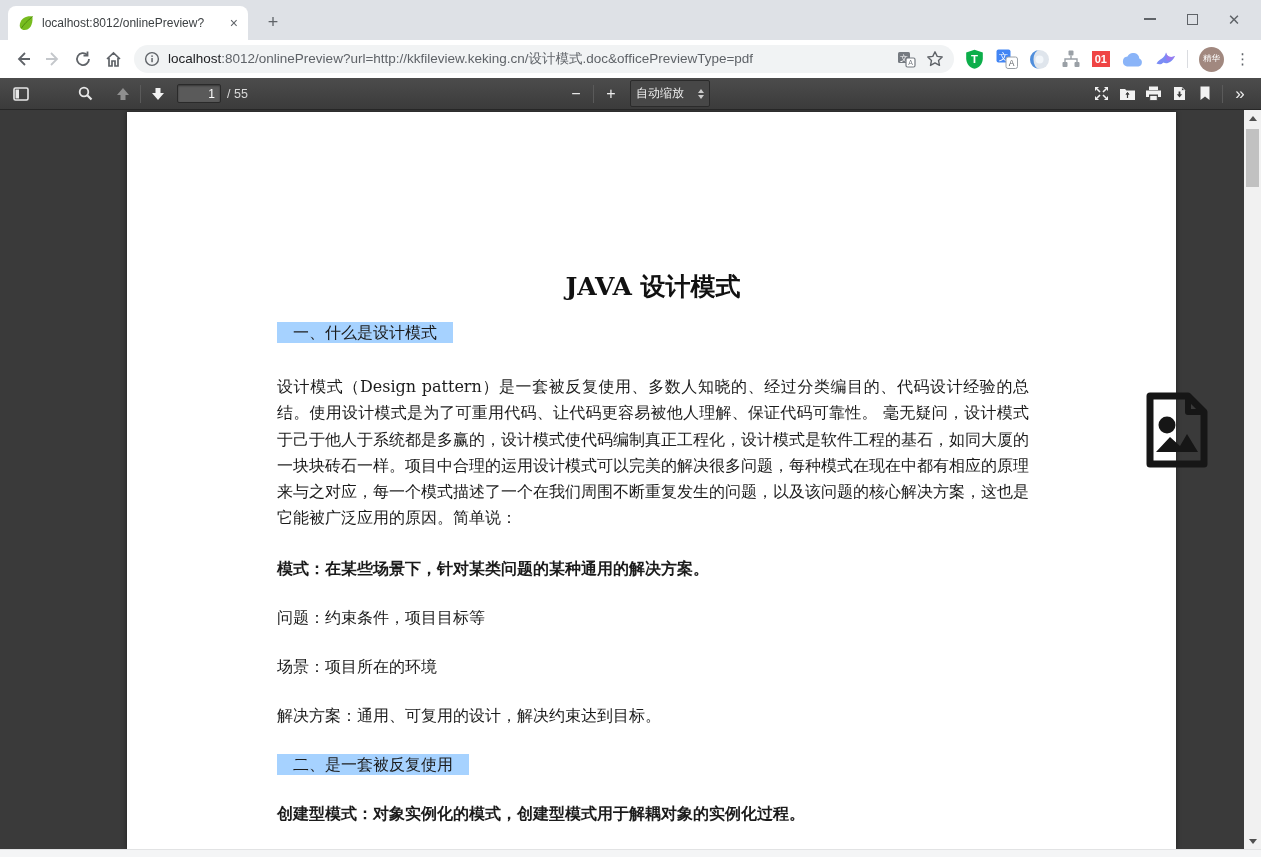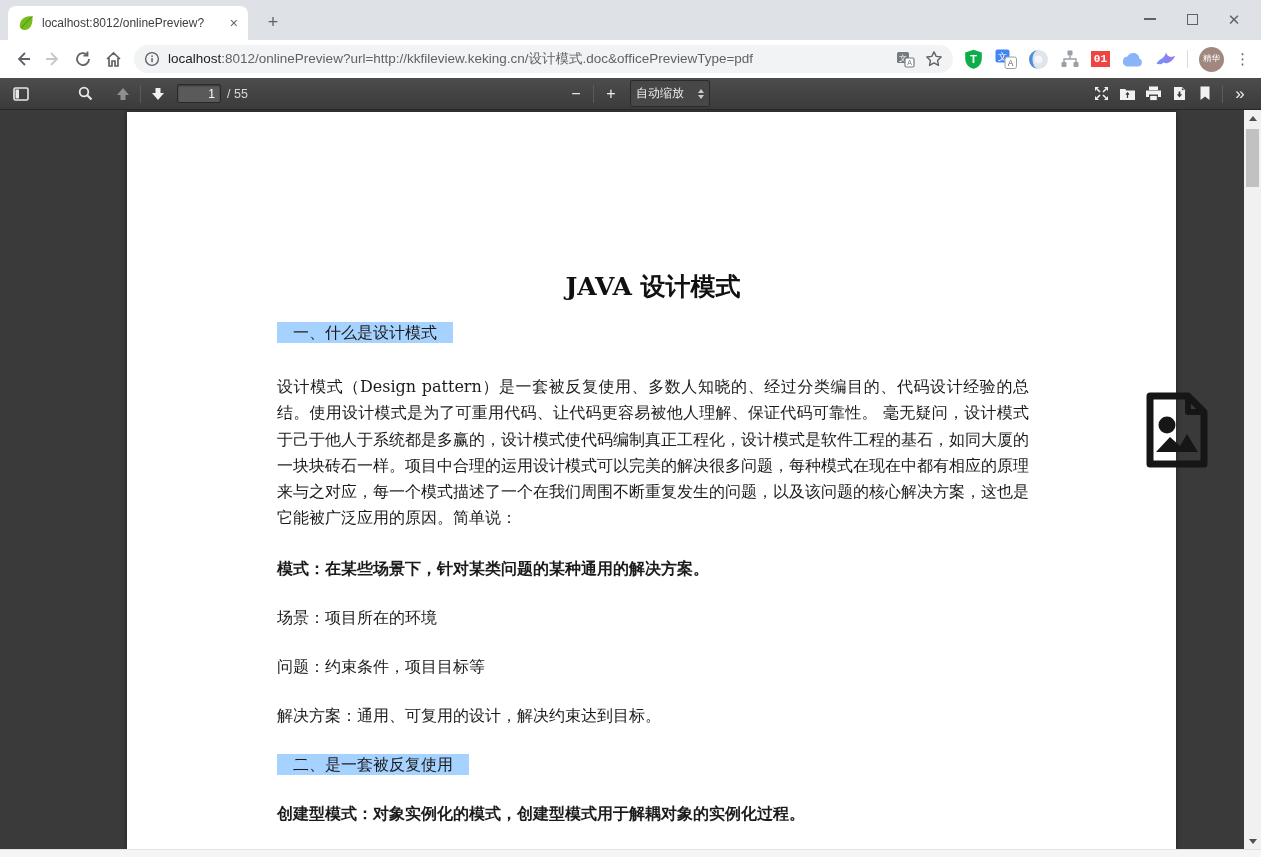--- a/index.html
+++ b/index.html
@@ -28,21 +28,21 @@
   .omnibox { flex:1 1 auto; height:28px; background:#f1f3f4; border-radius:14px; display:flex;
              align-items:center; padding:0 10px; margin:0 6px; min-width:0; }
   .url-text { font-size:13.5px; white-space:nowrap; overflow:hidden; flex:1 1 auto; margin-left:8px; }
   .url-host { color:#202124; }
   .url-rest { color:#5f6368; }
   .omni-icon { flex:0 0 auto; margin-left:10px; }
   .ext-area { display:flex; align-items:center; flex:0 0 auto; gap:11px; padding:0 4px; }
   .ext-sep { width:1px; height:18px; background:#dadce0; }
   .avatar { width:25px; height:25px; border-radius:50%; background:#a1887f; color:#fff;
             font-size:8.5px; display:flex; align-items:center; justify-content:center; letter-spacing:0; }
-  .badge01 { background:#ef4444; color:#fff; font-family:Liberation Mono, monospace; font-weight:bold;
+  .badge01 { background:#ef4444; color:#fff; font-family:Liberation Sans, sans-serif; font-weight:bold;
              font-size:11px; padding:1px 3px; line-height:14px; }
   .dots { font-size:15px; color:#5f6368; letter-spacing:0; width:14px; text-align:center; }
 
   
   .pdftoolbar { position:absolute; top:78px; left:0; right:0; height:32px;
                 background:linear-gradient(#4c4c4c,#3b3b3b); border-bottom:1px solid #262626;
                 display:flex; align-items:center; color:#e8e8e8; }
   .tb-btn { width:26px; height:24px; display:flex; align-items:center; justify-content:center; border-radius:2px; }
   .tb-sep { width:1px; height:18px; background:#2c2c2c; border-right:1px solid #5a5a5a; margin:0 4px; }
   .page-input { width:44px; height:19px; background:#5a5a5a; border:1px solid #2a2a2a; border-radius:2px;
@@ -272,22 +272,22 @@
         </div>
     </div>
   </div>
 
   <div class="viewer">
     <div class="pdfpage">
       <div class="doc-title">JAVA 设计模式</div>
       <div><span class="doc-h">一、什么是设计模式</span></div>
       <div class="doc-para">设计模式（Design pattern）是一套被反复使用、多数人知晓的、经过分类编目的、代码设计经验的总结。使用设计模式是为了可重用代码、让代码更容易被他人理解、保证代码可靠性。 毫无疑问，设计模式于己于他人于系统都是多赢的，设计模式使代码编制真正工程化，设计模式是软件工程的基石，如同大厦的一块块砖石一样。项目中合理的运用设计模式可以完美的解决很多问题，每种模式在现在中都有相应的原理来与之对应，每一个模式描述了一个在我们周围不断重复发生的问题，以及该问题的核心解决方案，这也是它能被广泛应用的原因。简单说：</div>
       <div class="doc-line doc-bold doc-bold1">模式：在某些场景下，针对某类问题的某种通用的解决方案。</div>
+      <div class="doc-line">问题：约束条件，项目目标等</div>
       <div class="doc-line">场景：项目所在的环境</div>
-      <div class="doc-line">问题：约束条件，项目目标等</div>
       <div class="doc-line">解决方案：通用、可复用的设计，解决约束达到目标。</div>
       <div class="doc-h2"><span class="doc-h">二、是一套被反复使用</span></div>
       <div class="doc-line doc-bold">创建型模式：对象实例化的模式，创建型模式用于解耦对象的实例化过程。</div>
     </div>
     <svg class="imgfile-icon" width="74" height="80" viewBox="0 0 74 80">
       <path d="M10 6 H48 L64 22 V74 H10 Z" fill="none" stroke="#161616" stroke-width="7" stroke-linejoin="round"></path>
       <path d="M48 6 V22 H64" fill="none" stroke="#161616" stroke-width="6" stroke-linejoin="round"></path>
       <circle cx="27" cy="35" r="8.5" fill="#161616"></circle>
       <path d="M16 62 L30 47 L40 56 L47 44 L58 62 Z" fill="#161616"></path>
     </svg>

